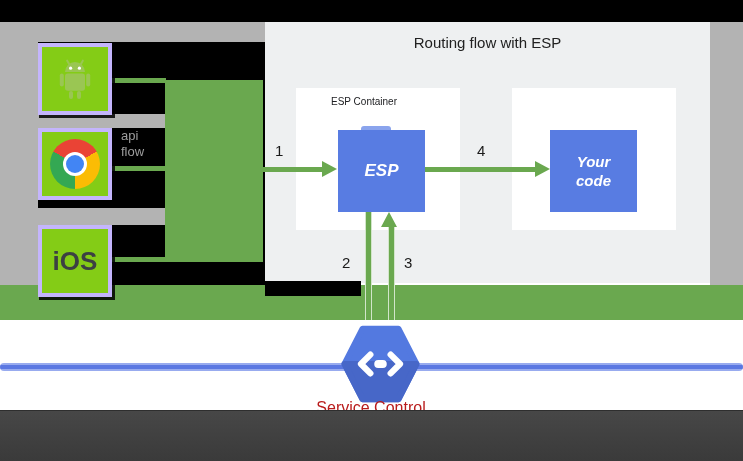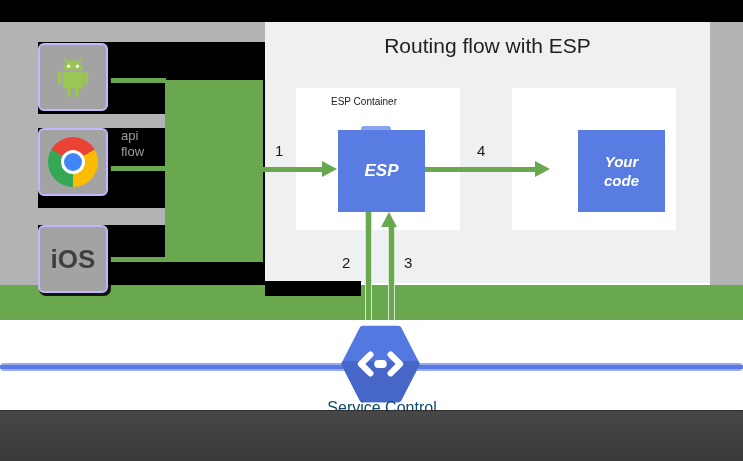--- a/index.html
+++ b/index.html
@@ -20,48 +20,48 @@
   
   .green-bar{left:165px;top:80px;width:98px;height:182px;background:#6aa84f;z-index:3;}
   .a-line{background:#6aa84f;height:5px;z-index:3;}
   .a-android{left:110px;top:78px;width:56px;}
   .a-chrome{left:110px;top:166px;width:56px;}
   .a-ios{left:110px;top:257px;width:56px;}
 
   .api-calls{left:121px;top:128px;z-index:3;color:#9e9e9e;font-size:13px;line-height:16px;}
 
   
-  .client-box{width:66px;height:64px;background:#a3a3a3;border:2px solid #c4b5fd;border-radius:6px;
+  .client-box{width:66px;height:64px;background:#84cc16;border:4px solid #c4b5fd;border-radius:0;
               box-shadow:2px 2px 0 1px rgba(0,0,0,.85);z-index:5;display:flex;align-items:center;justify-content:center;}
   .cb-android{left:38px;top:43px;}
   .cb-chrome{left:38px;top:128px;}
   .cb-ios{left:38px;top:225px;}
   .ios-text{font-weight:bold;font-size:26px;color:#3c4043;letter-spacing:0px;}
 
   
   .chrome-icon{position:relative;width:50px;height:50px;border-radius:50%;
     background:conic-gradient(from 60deg,#fbbc04 0 120deg,#34a853 0 240deg,#ea4335 0 360deg);}
   .chrome-icon .ring{position:absolute;left:50%;top:50%;width:24px;height:24px;border-radius:50%;
     background:#fff;transform:translate(-50%,-50%);}
   .chrome-icon .hub{position:absolute;left:50%;top:50%;width:18px;height:18px;border-radius:50%;
     background:#4285f4;transform:translate(-50%,-50%);}
 
   
   .panel{left:265px;top:22px;width:445px;height:261px;background:#eef0f1;z-index:2;}
-  .panel-title{left:265px;top:34px;width:445px;text-align:center;font-size:21px;color:#212121;z-index:3;}
+  .panel-title{left:265px;top:34px;width:445px;text-align:center;font-size:15px;color:#212121;z-index:3;}
   .container-box{background:#fff;width:164px;height:142px;top:88px;z-index:3;}
   .c-esp{left:296px;}
   .c-your{left:512px;}
   .container-title{width:136px;text-align:center;top:96px;font-size:10px;color:#202124;z-index:4;}
   .t-esp{left:296px;}
   .t-your{left:512px;}
   .blue-box{width:87px;height:82px;top:130px;background:#587ce2;z-index:4;color:#fff;font-weight:bold;
             display:flex;align-items:center;justify-content:center;text-align:center;font-style:italic;}
   .b-esp{left:338px;font-size:17px;}
-  .b-your{left:550px;font-size:15px;line-height:19px;margin-left:28px;}
+  .b-your{left:550px;font-size:15px;line-height:19px;}
   .blue-tab{left:361px;top:126px;width:30px;height:6px;background:#8aa4ed;border-radius:3px 3px 0 0;z-index:3;}
 
   
   .p-line{background:#6aa84f;height:5px;z-index:4;}
   .l1{left:263px;top:167px;width:60px;}
   .l4{left:425px;top:167px;width:111px;}
   .head-right{width:0;height:0;border-top:8px solid transparent;border-bottom:8px solid transparent;
               border-left:15px solid #6aa84f;z-index:4;}
   .h1{left:322px;top:161px;}
   .h4{left:535px;top:161px;}
@@ -77,21 +77,21 @@
   .n2{left:342px;top:254px;}
   .n3{left:404px;top:254px;}
 
   
   .green-band{left:0;top:285px;width:743px;height:35px;background:#6aa84f;z-index:2;}
   .band-mask{left:265px;top:281px;width:96px;height:15px;background:#000;z-index:3;}
   .white-strip{left:0;top:320px;width:743px;height:90px;background:#fff;z-index:1;}
   .blue-line{left:0;top:363px;width:743px;height:8px;z-index:2;
     background:linear-gradient(#98abef 0 2px,#5b78e2 2px 6px,#98abef 6px 8px);border-radius:4px;}
   .hexagon{left:341px;top:325px;width:79px;height:78px;z-index:4;}
-  .service-label{left:382px;top:399px;transform:translateX(-50%);font-size:16px;color:#0c4a6e;
+  .service-label{left:371px;top:399px;transform:translateX(-50%);font-size:16px;color:#b91c1c;
                  white-space:nowrap;z-index:4;}
   .footer{left:0;top:410px;width:743px;height:51px;z-index:6;border-top:1px solid #2e2e2e;
           background:linear-gradient(#474747,#3a3a3a);}
 </style>
 </head>
 <body>
 
 <div class="stage">
 
   <div class="abs left-black"></div>

